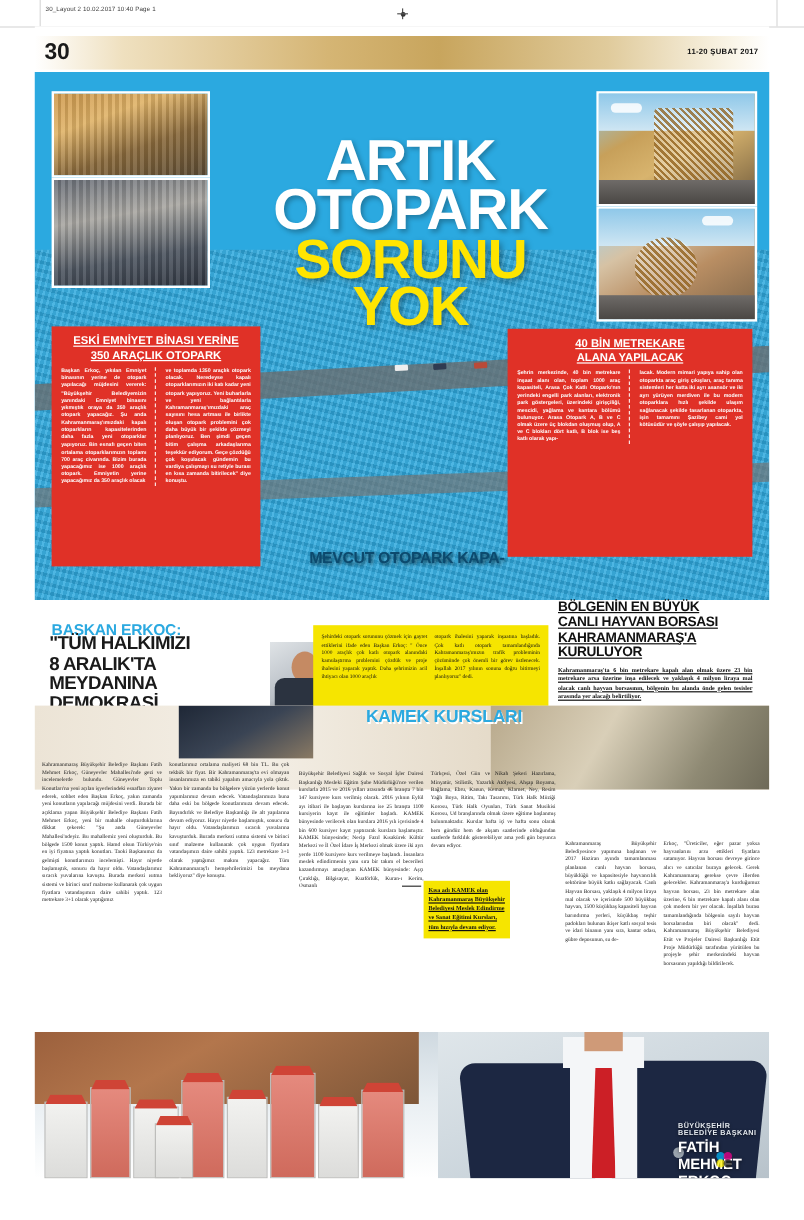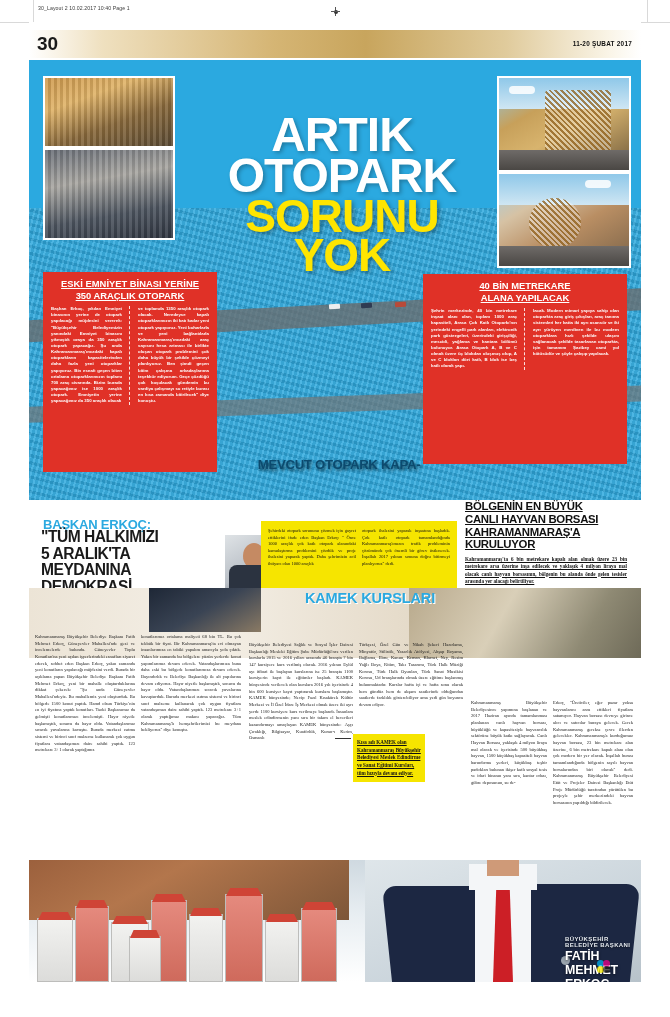--- a/index.html
+++ b/index.html
@@ -244,21 +244,21 @@
 
     <div class="midbanner">
       <div>MEVCUT OTOPARK KAPA-</div>
     </div>
   </div>
 
   <div class="quoteband">
     <div class="q-kicker">BAŞKAN ERKOÇ:</div>
     <div class="q-body">
       <div>"TÜM HALKIMIZI</div>
-      <div>5 ARALIK'TA</div>
+      <div>8 ARALIK'TA</div>
       <div>MEYDANINA</div>
       <div>DEMOKRASİ</div>
       <div>BEKLİYORUZ"</div>
     </div>
     <div class="q-photo">
       <div class="head1"></div>
         <div class="suit1"></div>
       <div class="head2"></div>
         <div class="suit2"></div>
         <div class="hands"></div>

